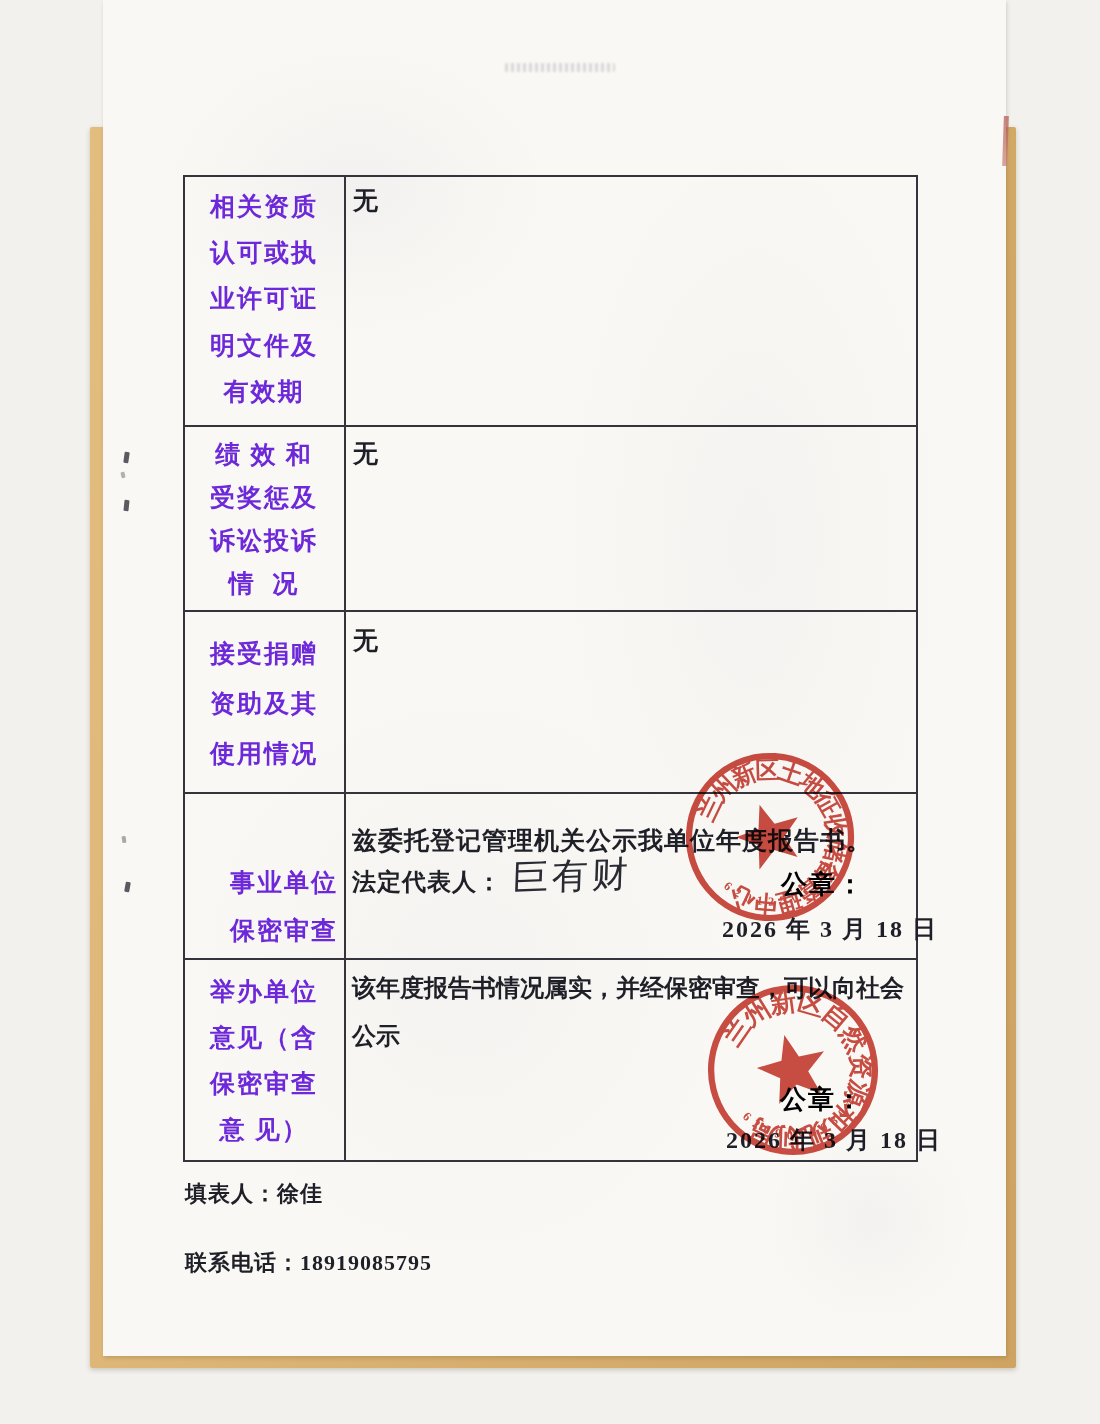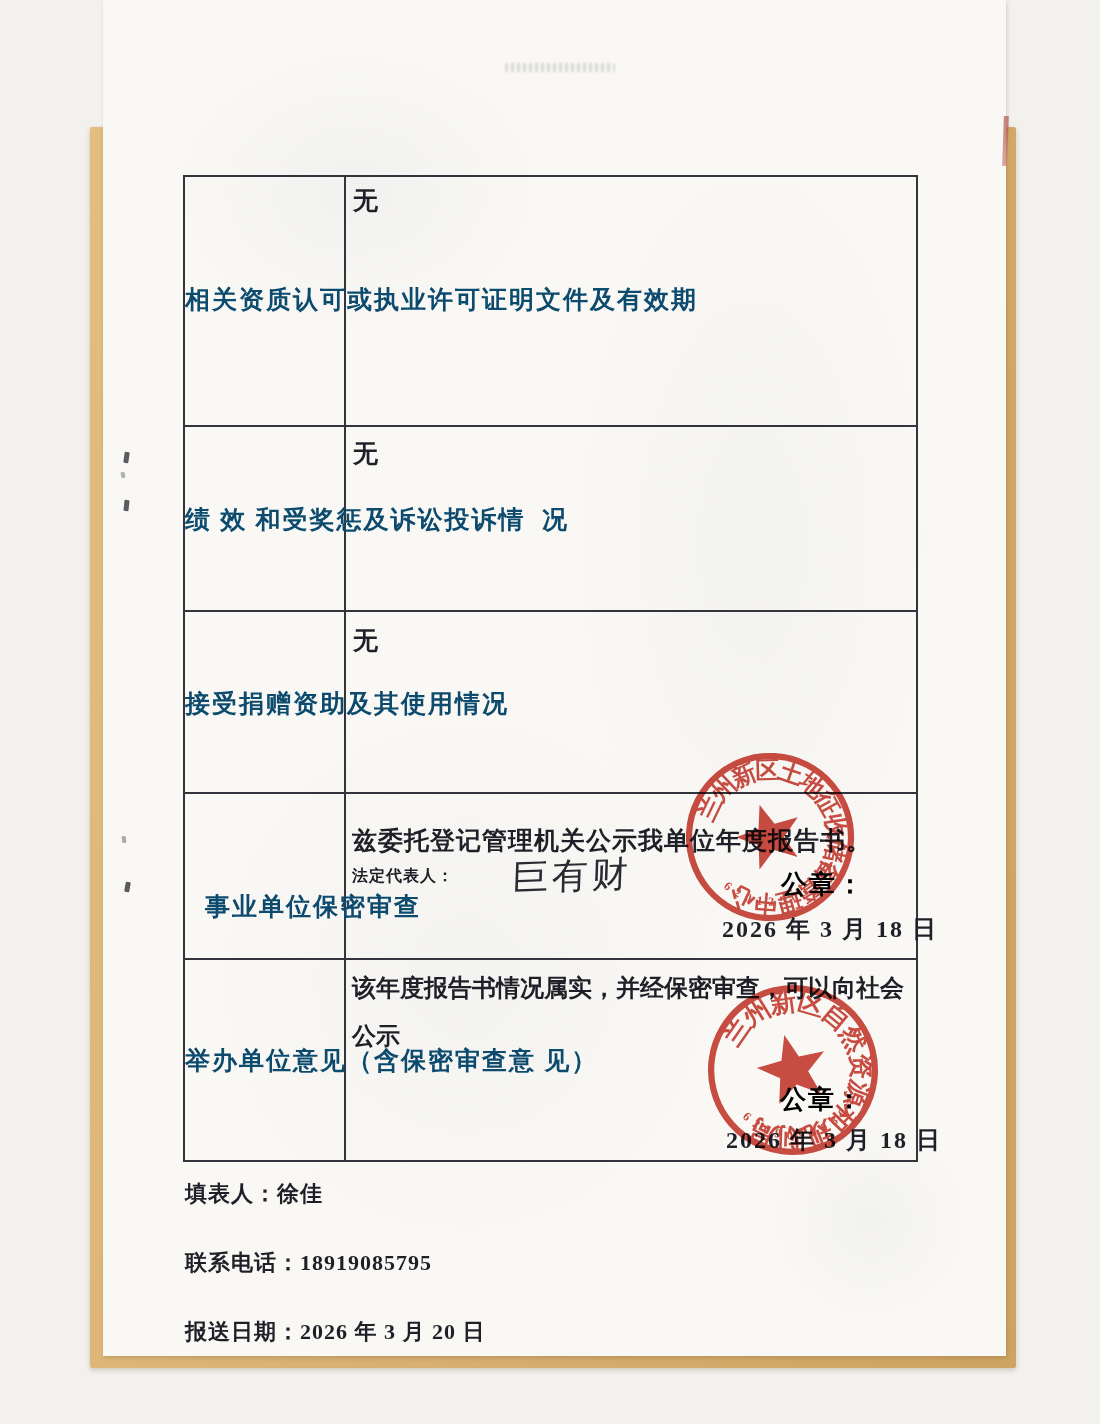--- a/index.html
+++ b/index.html
@@ -39,22 +39,22 @@
     position:absolute;left:1003px;top:116px;width:5px;height:50px;
     background:linear-gradient(#b0564d,#c9837a);opacity:.7;filter:blur(.6px);
     transform:rotate(2deg);
   }
   
   .tframe{position:absolute;left:183px;top:175px;width:735px;height:987px;border:2px solid #34343c;box-sizing:border-box;}
   .vline{position:absolute;left:344px;top:175px;width:2px;height:987px;background:#34343c;}
   .hline{position:absolute;left:183px;width:735px;height:2px;background:#34343c;}
   .label-cell{
     position:absolute;left:185px;width:158px;
-    display:flex;flex-direction:row;align-items:center;justify-content:space-around;
-    font-weight:700;font-size:25px;letter-spacing:2px;color:#0c4a6e;
+    display:flex;flex-direction:column;align-items:center;justify-content:space-around;
+    font-weight:700;font-size:25px;letter-spacing:2px;color:#6d28d9;
   }
   .label-cell div{white-space:pre;}
   .cellval{position:absolute;font-weight:700;font-size:25px;color:#1f1f27;}
   .stmt{position:absolute;font-weight:700;font-size:25px;letter-spacing:1px;color:#1f1f27;white-space:pre;}
   .stmt.s24{font-size:24px;letter-spacing:0;}
   .seal-label{position:absolute;font-weight:700;font-size:26px;letter-spacing:2px;color:#000000;}
   .dateline{position:absolute;font-weight:700;font-size:24px;letter-spacing:2px;color:#1f1f27;white-space:pre;}
   .handwriting{
     position:absolute;font-size:36px;font-weight:500;color:#2a2a33;
     transform:rotate(-2deg) skewX(-4deg);letter-spacing:4px;white-space:pre;
@@ -113,21 +113,21 @@
     <div>资助及其</div>
     <div>使用情况</div>
   </div>
   <div class="cellval" style="left:353px;top:624px;">无</div>
 
   <div class="label-cell" style="top:858px;height:96px;padding-left:20px;">
     <div>事业单位</div>
     <div>保密审查</div>
   </div>
   <div class="stmt" style="left:352px;top:800px;margin-top:24px;">兹委托登记管理机关公示我单位年度报告书。</div>
-  <div class="stmt" style="left:352px;top:866px;font-size:16px;text-align:center;">法定代表人：</div>
+  <div class="stmt" style="left:352px;top:866px;font-size:24px;text-align:center;">法定代表人：</div>
   <div class="handwriting" style="left:512px;top:852px;">巨有财</div>
   <div class="seal-label" style="left:781px;top:867px;">公章：</div>
   <div class="dateline" style="left:722px;top:913px;">2026 年 3 月 18 日</div>
 
   <div class="label-cell" style="top:968px;height:184px;">
     <div>举办单位</div>
     <div>意见（含</div>
     <div>保密审查</div>
     <div>意 见）</div>
   </div>
@@ -170,16 +170,15 @@
       <text font-size="14" font-weight="700" letter-spacing="3" fill="#c5352a">
         <textPath href="#arc2b" startOffset="12" textLength="150">62090980804</textPath>
       </text>
       <polygon points="100,60 110,87 138.5,88 116,105.5 124,133 100,116.5 76,133 84,105.5 61.5,88 90,87" fill="#c5352a"></polygon>
     </svg>
   </div>
 
   <div class="footer">
     <span><span>填表人：</span><span>徐佳</span></span>
     <span><span>联系电话：</span><span>18919085795</span></span>
-    <span><span>报送日期：</span><span>2026 年 3 月 20 日</span></span>
   </div>
 
 </div>
 
 </body></html>

